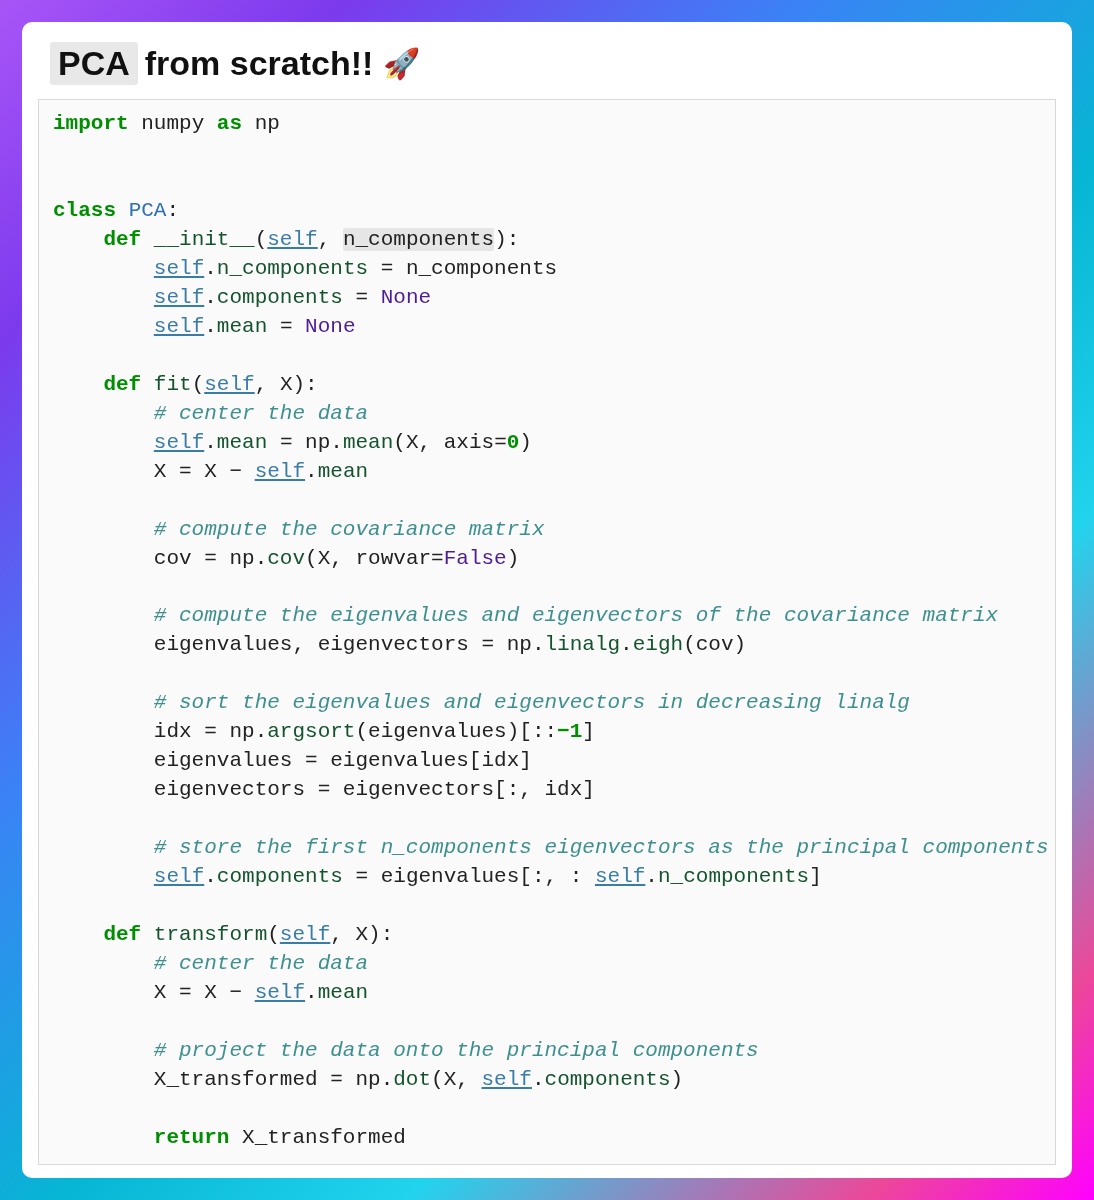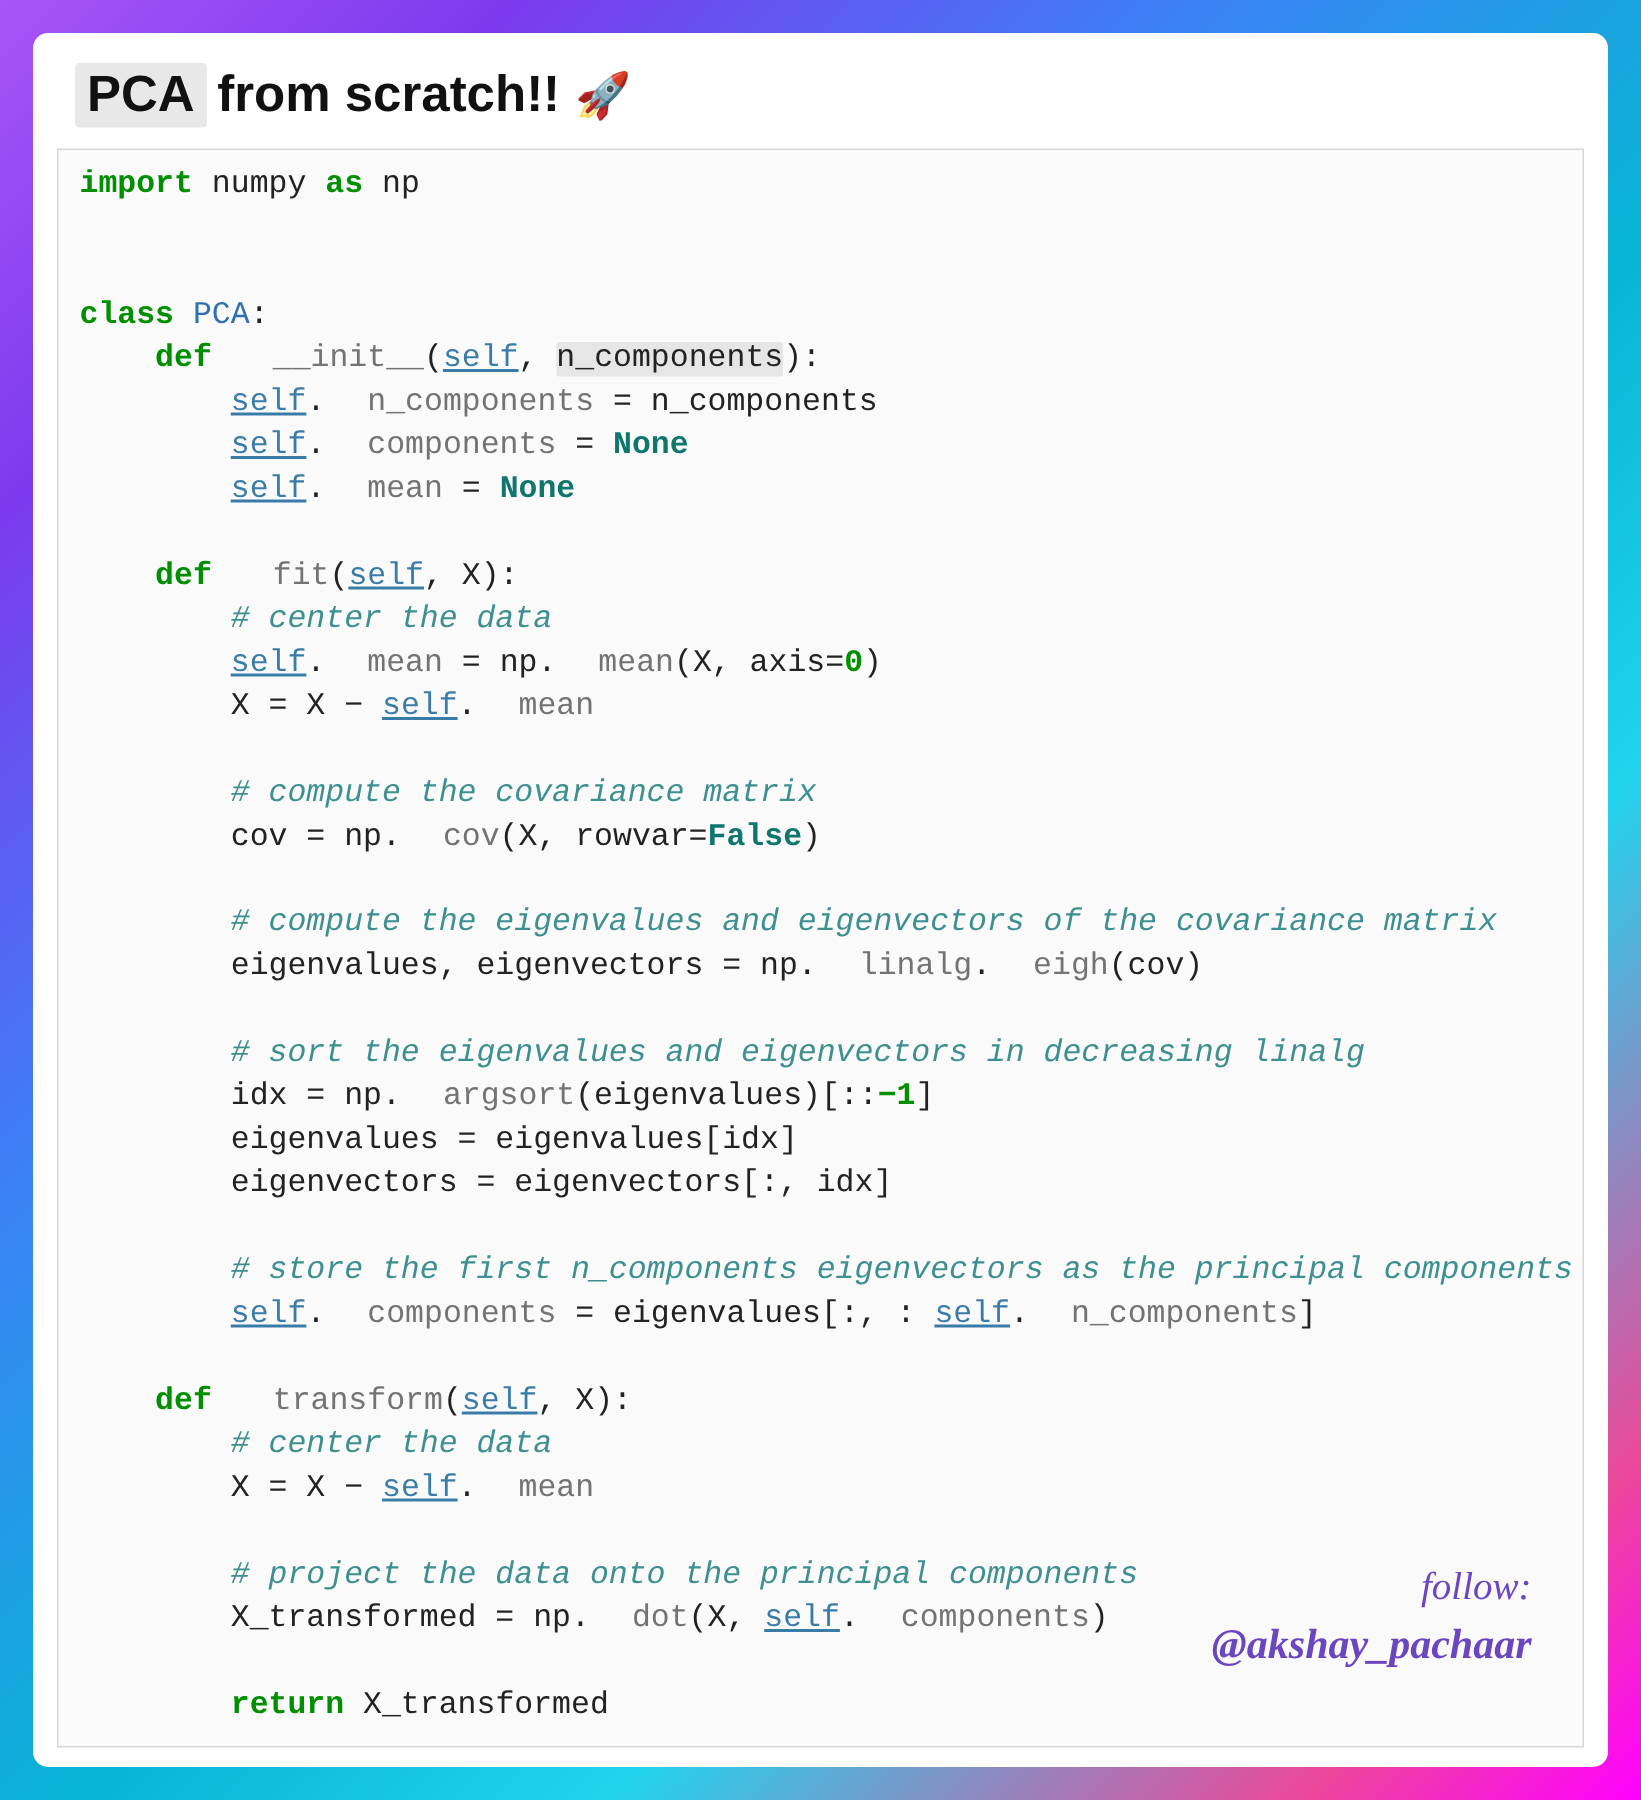--- a/index.html
+++ b/index.html
@@ -49,23 +49,23 @@
     font-size: 21px;
     line-height: 1.38;
     color: #222;
     white-space: pre;
     font-weight: 500;
   }
   
   .kw { color: #008f00; font-weight: 700; }          
   .cls { color: #2f6fb3; }                            
   .slf { color: #3a7ca8; text-decoration: underline; }                            
-  .attr { color: #737373; margin-left: 28px; }                           
+  .attr { color: #14532d; }                           
   .cmt { color: #3e8f8f; font-style: italic; margin-top: 33px; }        
-  .lit { color: #0f766e; font-weight: 700; }          
+  .lit { color: #4c1d95; font-weight: 400; }          
   .num { color: #008f00; font-weight: 700; }
   .hlbg { background: #e6e6e6; border-radius: 2px; }
   .follow {
     position: absolute;
     right: 34px;
     bottom: 48px;
     text-align: right;
     font-family: "Segoe Script", "Brush Script MT", cursive;
     color: #6b46c1;
     font-size: 26px;
@@ -120,18 +120,14 @@
 
 <span class="kw">    def </span><span class="attr">transform</span><span>(</span><span class="slf">self</span><span>, X):</span>
 <span class="cmt">        # center the data</span>
 <span>        X = X </span><span>−</span><span> </span><span class="slf">self</span><span>.</span><span class="attr">mean</span>
 
 <span class="cmt">        # project the data onto the principal components</span>
 <span>        X_transformed = np.</span><span class="attr">dot</span><span>(X, </span><span class="slf">self</span><span>.</span><span class="attr">components</span><span>)</span>
 
 <span class="kw">        return</span><span> X_transformed</span></pre>
 
-    <div class="follow">
-      <div>follow:</div>
-      <div class="handle">@akshay_pachaar</div>
-    </div>
   </div>
 </div>
 
 </body></html>

